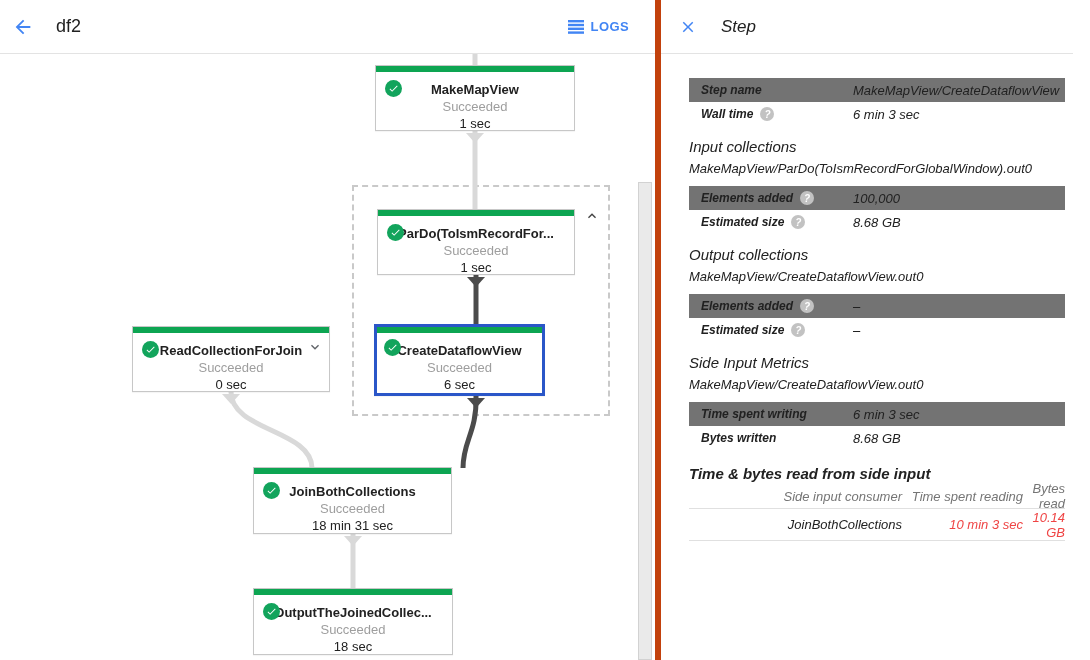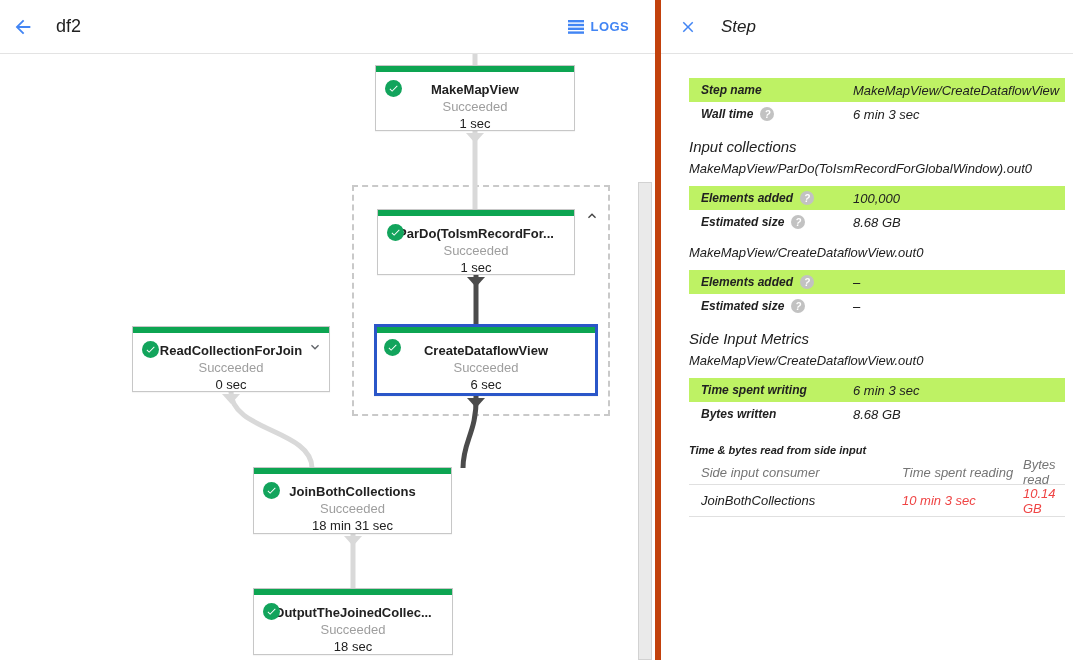--- a/index.html
+++ b/index.html
@@ -40,28 +40,28 @@
          border-left:6px solid #c2410c;box-sizing:border-box;z-index:7;font-style:italic;}
   .panel-header{height:54px;border-bottom:1px solid #e3e3e3;box-sizing:border-box;display:flex;align-items:center;}
   .close-btn{margin-left:16px;width:22px;height:22px;display:flex;align-items:center;justify-content:center;cursor:pointer;}
   .panel-title{margin-left:22px;font-size:17px;color:#212121;}
   .panel-content{padding:24px 8px 0 28px;}
   .section{margin-top:12px;}
   .section:first-child{margin-top:0;}
   .section-title{font-size:15px;font-weight:400;color:#212121;margin:0 0 6px;line-height:18px;}
   .collection-name{font-size:13px;color:#212121;line-height:14px;margin-bottom:10px;}
   .kv-row{display:flex;align-items:center;height:24px;padding-left:12px;font-size:13px;color:#212121;box-sizing:border-box;}
-  .kv-row.alt{background:#bef264;}
+  .kv-row.alt{background:#737373;}
   .kv-key{display:flex;align-items:center;gap:7px;width:152px;flex:none;font-size:12px;font-weight:700;color:#212121;}
   .help{width:14px;height:14px;border-radius:50%;background:#c2c2c2;color:#fff;font-size:10px;
         font-weight:700;display:flex;align-items:center;justify-content:center;cursor:pointer;flex:none;}
   .help::before{content:"?";}
   .table-section{margin-top:16px;}
-  .table-title{font-size:11px;font-weight:700;color:#212121;margin:0 0 2px;line-height:16px;}
-  .trow{display:flex;align-items:center;border-bottom:1px solid #e0e0e0;}
+  .table-title{font-size:15px;font-weight:700;color:#212121;margin:0 0 2px;line-height:16px;}
+  .trow{display:flex;align-items:center;border-bottom:1px solid #e0e0e0;text-align:right;}
   .thead{height:24px;color:#757575;font-size:13px;}
   .tdata{height:31px;font-size:13px;}
   .tc1{width:213px;padding-left:12px;box-sizing:border-box;}
   .tc2{width:121px;}
   .tc3{flex:1;}
   .tdata .tc1{color:#212121;}
   .tdata .tc2,.tdata .tc3{color:#ef4444;}
 </style>
 </head>
 <body>
@@ -114,21 +114,21 @@
       <span class="check">
         <svg width="11" height="11" viewBox="0 0 24 24">
             <path fill="#fff" d="M9 16.2 4.8 12l-1.4 1.4L9 19 21 7l-1.4-1.4z"></path>
           </svg>
       </span>
       <div class="node-title">ParDo(ToIsmRecordFor...</div>
       <div class="node-status">Succeeded</div>
       <div class="node-time">1 sec</div>
     </div>
 
-    <div class="node selected" style="left:374px;top:324px;width:224px;height:72px">
+    <div class="node selected" style="left:374px;top:324px;width:171px;height:72px">
       <div class="bar"></div>
       <span class="check">
         <svg width="11" height="11" viewBox="0 0 24 24">
             <path fill="#fff" d="M9 16.2 4.8 12l-1.4 1.4L9 19 21 7l-1.4-1.4z"></path>
           </svg>
       </span>
       <div class="node-title">CreateDataflowView</div>
       <div class="node-status">Succeeded</div>
       <div class="node-time">6 sec</div>
     </div>
@@ -236,20 +236,21 @@
         <div class="kv-row">
           <span class="kv-key">
               <span>Estimated size</span>
               <span class="help"></span>
             </span>
           <span class="kv-val">8.68 GB</span>
         </div>
       </div>
 
       <div class="section">
+        <h2 class="section-title">Output collections</h2>
         <div class="collection-name">MakeMapView/CreateDataflowView.out0</div>
         <div class="kv-row alt">
           <span class="kv-key">
               <span>Elements added</span>
               <span class="help"></span>
             </span>
           <span class="kv-val">–</span>
         </div>
         <div class="kv-row">
           <span class="kv-key">

